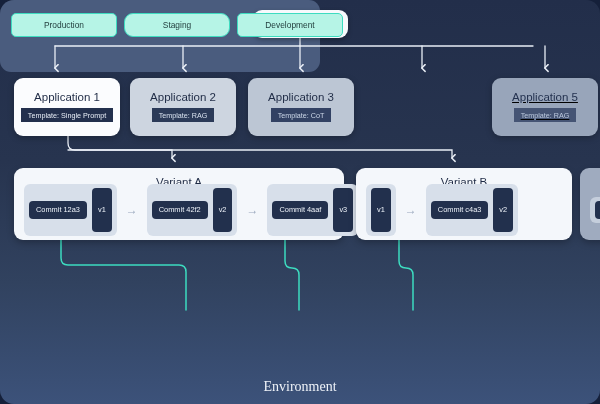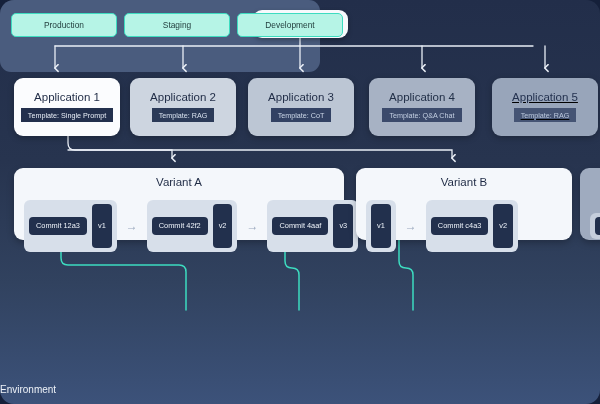--- a/index.html
+++ b/index.html
@@ -23,35 +23,35 @@
        box-shadow:0 2px 6px rgba(0,0,0,.25);}
   .app .name{font-size:11.5px;color:#1f2b45;line-height:1;}
   .app .tmpl{font-size:7.2px;color:#e7edf6;background:#23304d;
              border-radius:0;padding:3.5px 7px;line-height:1;white-space:nowrap;}
 
   
   .variant{top:168px;height:72px;background:#f4f7fb;
            box-shadow:0 3px 7px rgba(0,0,0,.25);}
   .variant .vtitle{position:absolute;top:8px;left:0;right:0;text-align:center;
                    font-size:11.5px;color:#1f2b45;}
-  .chain{position:absolute;top:45px;left:10px;right:10px;height:26px;
+  .chain{position:absolute;top:29px;left:10px;right:10px;height:26px;
          display:flex;align-items:center;gap:6px;}
   .commit-group{display:flex;align-items:center;gap:5px;background:#d7dfea;
                 border-radius:6px;padding:4px 5px;}
   .commit{font-size:7.4px;color:#eef3fa;background:#22304d;border-radius:4px;
           padding:5px 7px;line-height:1;white-space:nowrap;}
   .ver{font-size:7.4px;color:#eef3fa;background:#22304d;border-radius:4px;
        padding:18px 6px;line-height:1;}
   .arrowglyph{color:#9aa8bd;font-size:12px;line-height:1;padding:0 3px;}
 
   
   #environment{left:125px;top:300px;width:320px;height:72px;border-radius:11px;
                background:#4a5c7e;}
-  #environment .elabel{position:absolute;left:0;right:0;bottom:9px;text-align:left;
-                       font-size:10px;color:#eef2f8;}
+  #environment .elabel{position:absolute;left:0;right:0;bottom:9px;text-align:center;
+                       font-size:14px;color:#eef2f8;font-family:Liberation Serif, serif;}
   .envbox{position:absolute;top:13px;height:22px;border-radius:5px;
           background:#b6f4e6;border:1.4px solid #3ddcc0;
           display:flex;align-items:center;justify-content:center;}
   .envbox .t{font-size:8.4px;color:#1f3a3a;line-height:1;}
 </style>
 </head>
 <body>
 
 <div id="stage">
 
@@ -99,24 +99,20 @@
   <div class="card app" style="left:130px;background:#cdd5e0;">
     <span class="name">Application 2</span>
     <span class="tmpl" style="background:#2b3a58;color:#d8e1ee;">Template: RAG</span>
   </div>
 
   <div class="card app" style="left:248px;background:#bcc6d4;">
     <span class="name">Application 3</span>
     <span class="tmpl" style="background:#324163;color:#ccd7e8;">Template: CoT</span>
   </div>
 
-  <div class="card app" style="left:369px;background:#a7b2c4;">
-    <span class="name" style="color:#223048;">Application 4</span>
-    <span class="tmpl" style="background:#3b4a6b;color:#c3cfe2;">Template: Q&amp;A Chat</span>
-  </div>
 
   <div class="card app" style="left:492px;background:#98a5ba;text-decoration:underline;">
     <span class="name" style="color:#243250;">Application 5</span>
     <span class="tmpl" style="background:#455474;color:#bcc9de;">Template: RAG</span>
   </div>
 
   <div class="card variant" style="left:14px;width:330px;">
     <div class="vtitle">Variant A</div>
     <div class="chain">
       <div class="commit-group">
@@ -155,21 +151,21 @@
       <div class="commit-group" style="background:#c5cedc;">
         <span class="commit">Com</span>
       </div>
     </div>
   </div>
 
   <div id="environment">
     <div class="envbox" style="left:11px;width:104px;">
       <span class="t">Production</span>
     </div>
-    <div class="envbox" style="left:124px;width:104px;">
+    <div class="envbox" style="left:124px;width:104px;border-radius:9px;">
       <span class="t">Staging</span>
     </div>
     <div class="envbox" style="left:237px;width:104px;">
       <span class="t">Development</span>
     </div>
     <div class="elabel">Environment</div>
   </div>
 
 </div>
 

